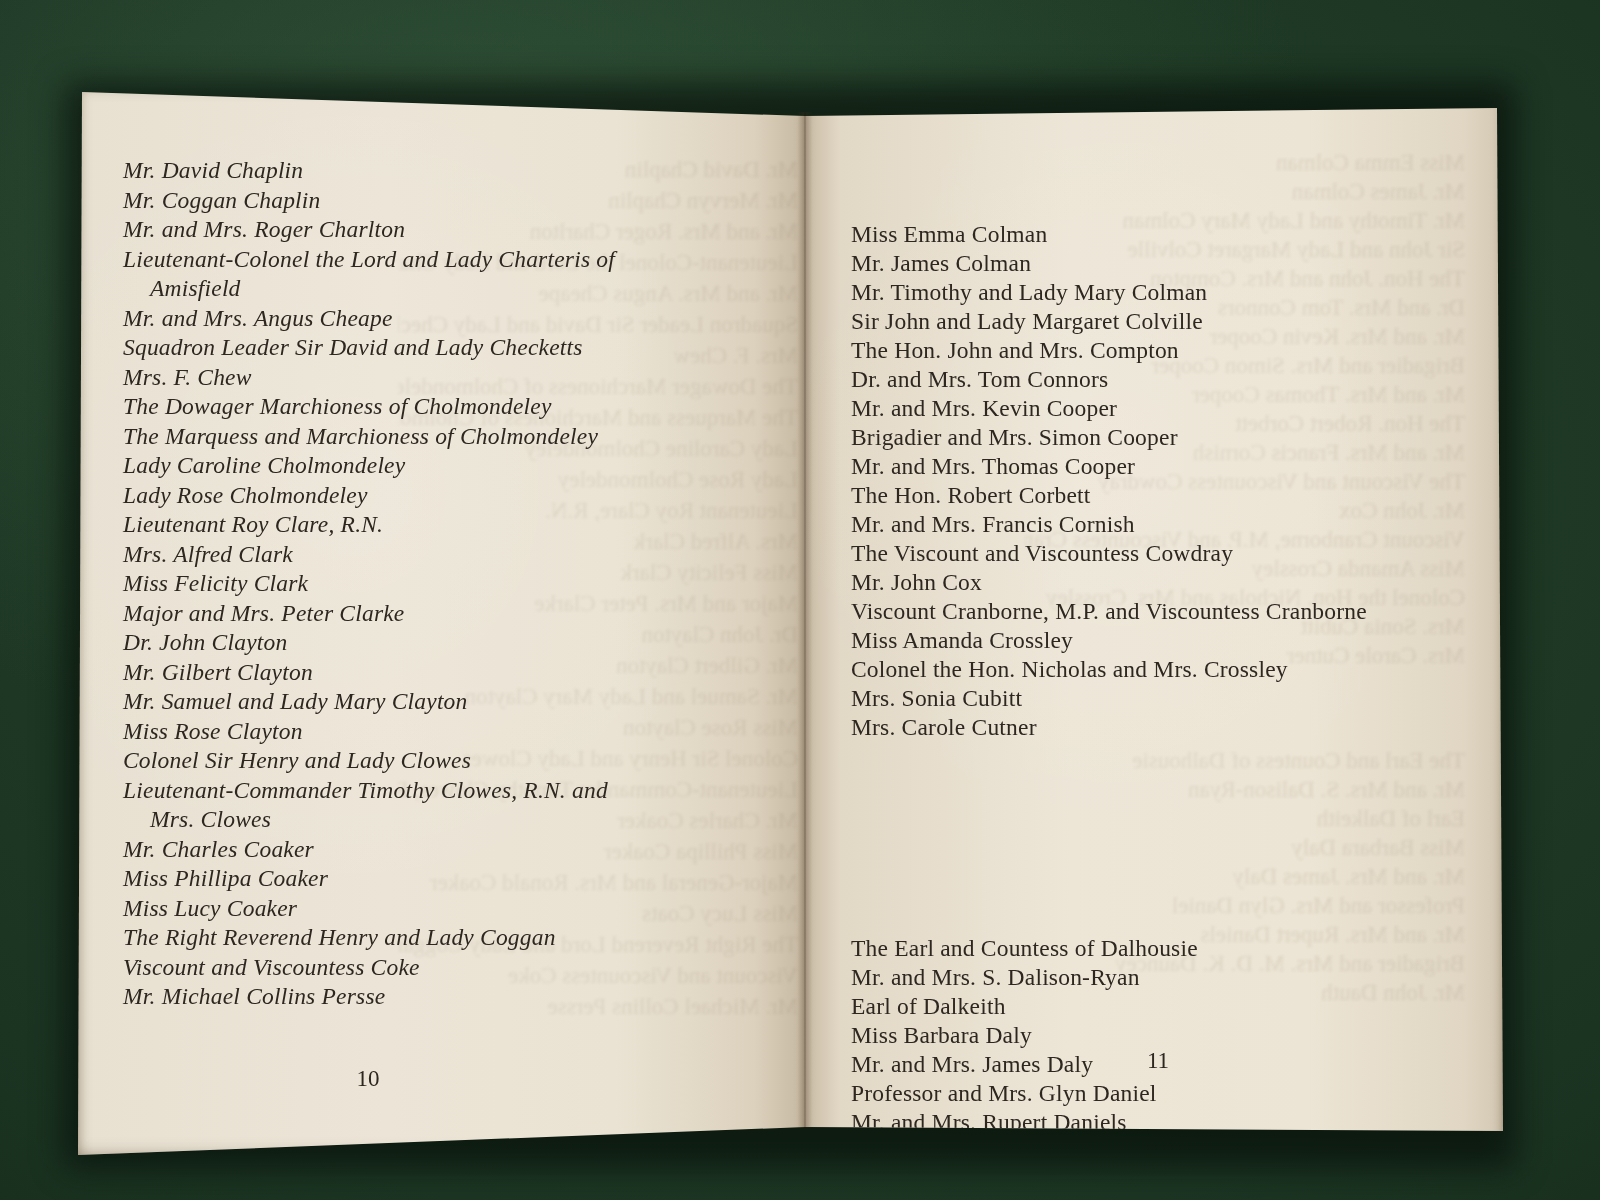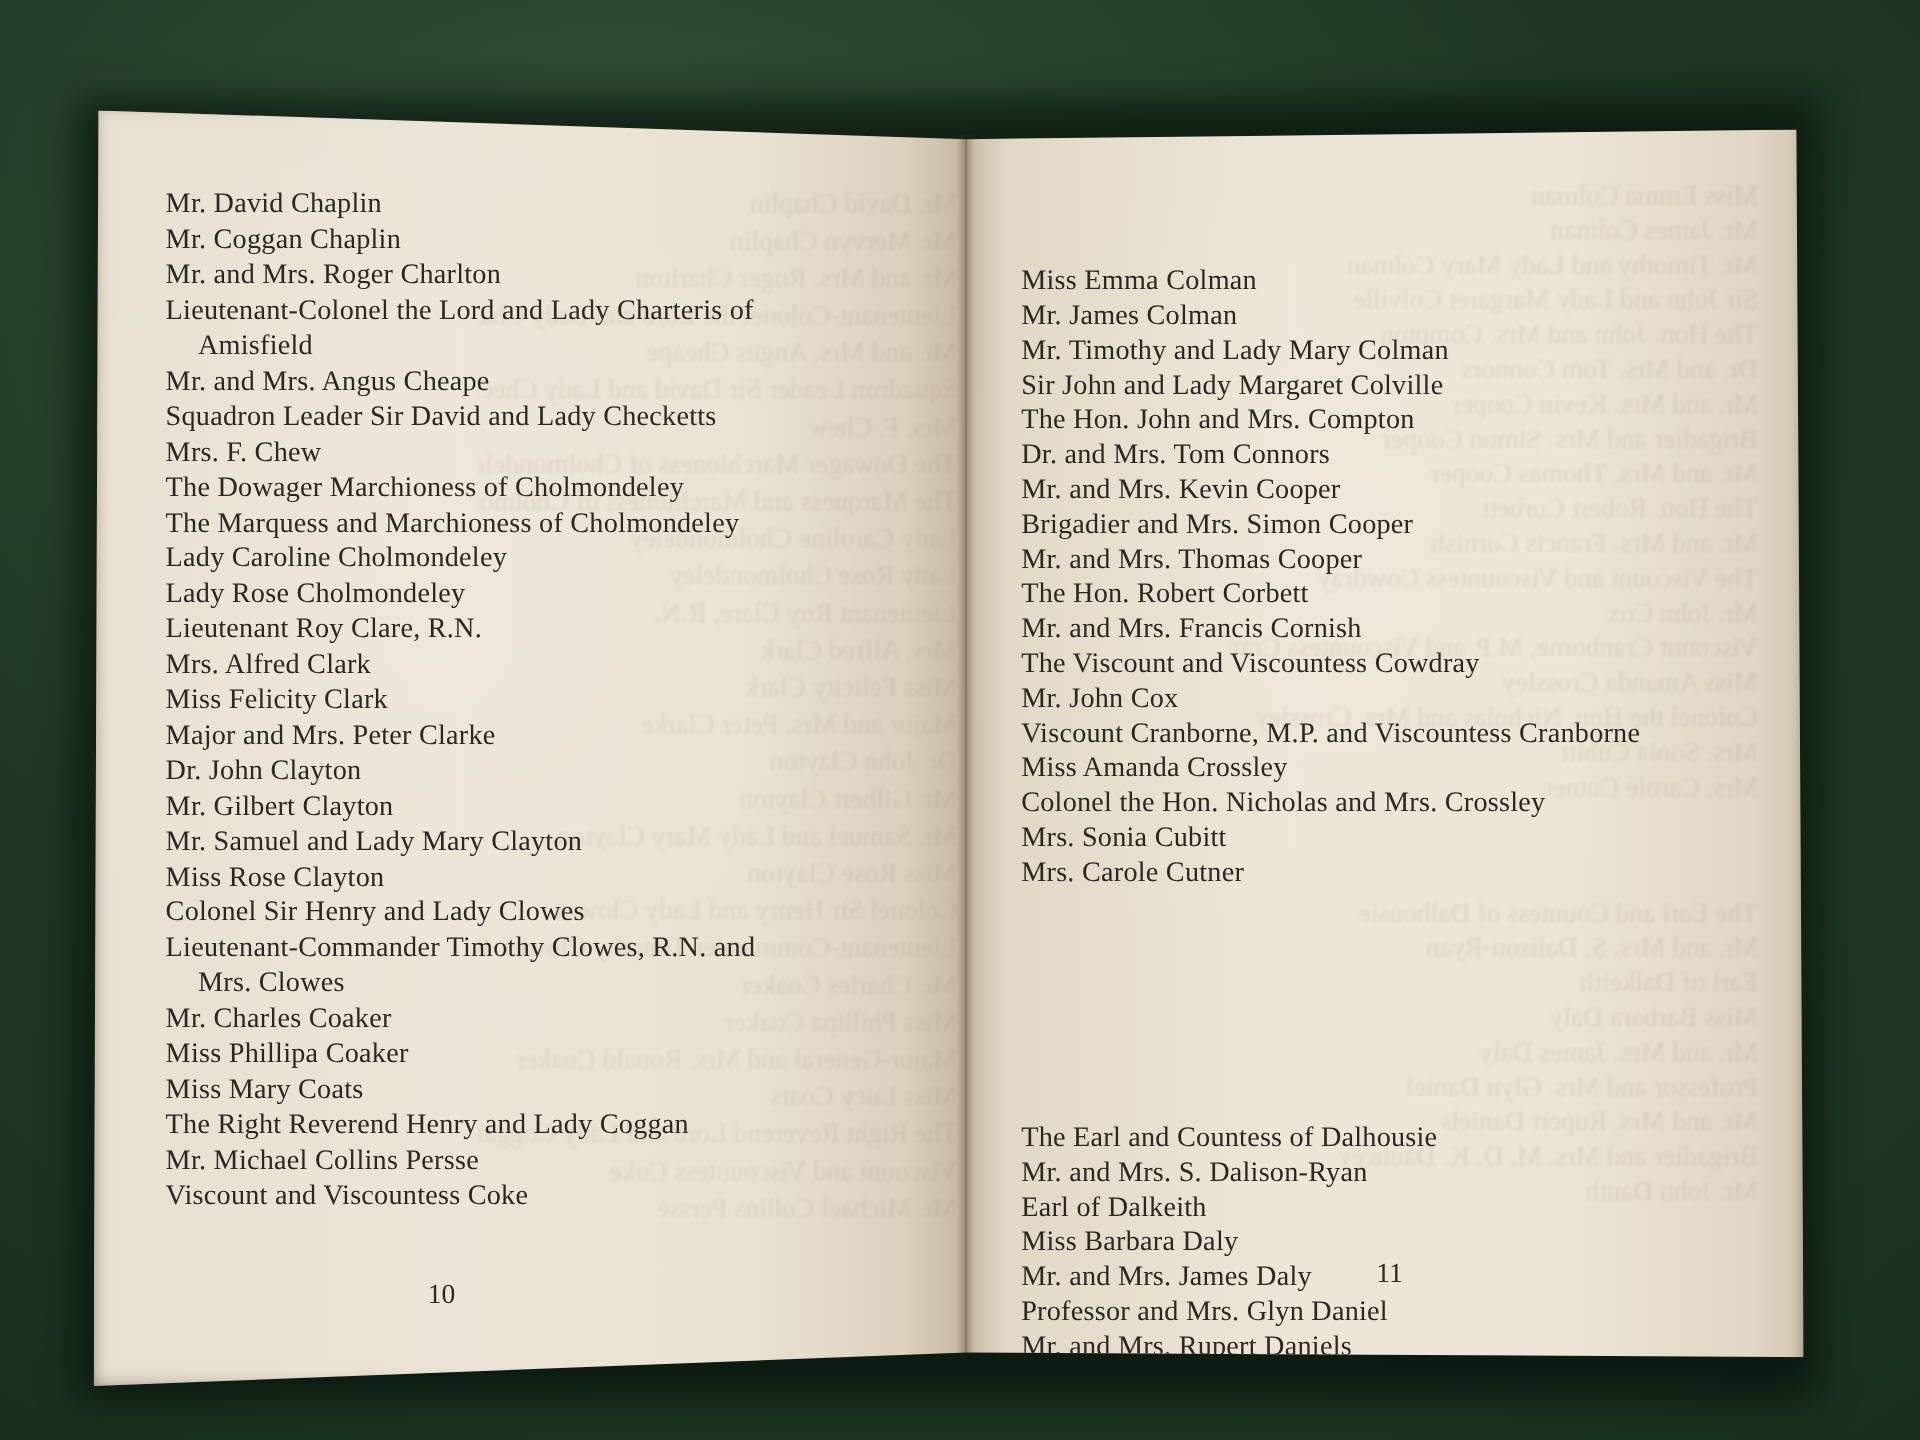--- a/index.html
+++ b/index.html
@@ -55,21 +55,21 @@
     background: linear-gradient(to right,
       rgba(80,60,40,0) 0%, rgba(70,52,34,.25) 42%,
       rgba(38,26,14,.42) 50%,
       rgba(70,52,34,.20) 58%, rgba(80,60,40,0) 100%);
   }
 
   .text-block {
     position:absolute; color:var(--ink,#2d2720);
     font-size:23.5px; letter-spacing:.2px; white-space:pre-wrap;
   }
-  .text-left  { left:60px; top:68px; width:600px; line-height:29.5px; }
+  .text-left  { left:45px; top:68px; width:600px; line-height:29.5px;font-style:italic; }
   .text-right { left:46px; top:74px; width:610px; line-height:29px; }
 
   .entry { padding-left:27px; text-indent:-27px; }
   .group-gap { height:76px; }
 
   .page-num {
     position:absolute; color:var(--ink,#2d2720);
     font-size:23px; text-align:center; width:100px;
   }
   .num-left  { left:240px; top:978px; }
@@ -121,21 +121,21 @@
           <div class="gline">Mr. Charles Coaker</div>
           <div class="gline">Miss Phillipa Coaker</div>
           <div class="gline">Major-General and Mrs. Ronald Coaker</div>
           <div class="gline">Miss Lucy Coats</div>
           <div class="gline">The Right Reverend Lord and Lady Coggan</div>
           <div class="gline">Viscount and Viscountess Coke</div>
           <div class="gline">Mr. Michael Collins Persse</div>
         </div>
       <div class="text-block text-left"><div class="entry">Mr. David Chaplin</div><div class="entry">Mr. Coggan Chaplin</div><div class="entry">Mr. and Mrs. Roger Charlton</div><div class="entry">Lieutenant-Colonel the Lord and Lady Charteris of
 Amisfield</div><div class="entry">Mr. and Mrs. Angus Cheape</div><div class="entry">Squadron Leader Sir David and Lady Checketts</div><div class="entry">Mrs. F. Chew</div><div class="entry">The Dowager Marchioness of Cholmondeley</div><div class="entry">The Marquess and Marchioness of Cholmondeley</div><div class="entry">Lady Caroline Cholmondeley</div><div class="entry">Lady Rose Cholmondeley</div><div class="entry">Lieutenant Roy Clare, R.N.</div><div class="entry">Mrs. Alfred Clark</div><div class="entry">Miss Felicity Clark</div><div class="entry">Major and Mrs. Peter Clarke</div><div class="entry">Dr. John Clayton</div><div class="entry">Mr. Gilbert Clayton</div><div class="entry">Mr. Samuel and Lady Mary Clayton</div><div class="entry">Miss Rose Clayton</div><div class="entry">Colonel Sir Henry and Lady Clowes</div><div class="entry">Lieutenant-Commander Timothy Clowes, R.N. and
-Mrs. Clowes</div><div class="entry">Mr. Charles Coaker</div><div class="entry">Miss Phillipa Coaker</div><div class="entry">Miss Mary Coats</div><div class="entry">The Right Reverend Henry and Lady Coggan</div><div class="entry">Mr. Michael Collins Persse</div><div class="entry">Viscount and Viscountess Coke</div></div>
+Mrs. Clowes</div><div class="entry">Mr. Charles Coaker</div><div class="entry">Miss Phillipa Coaker</div><div class="entry">Miss Lucy Coaker</div><div class="entry">The Right Reverend Henry and Lady Coggan</div><div class="entry">Viscount and Viscountess Coke</div><div class="entry">Mr. Michael Collins Persse</div></div>
       <div class="page-num num-left">10</div>
     </div>
 
     <div class="page page-right">
       <div class="ghost ghost-right">
         <div>
             <div class="gline">Miss Emma Colman</div>
             <div class="gline">Mr. James Colman</div>
             <div class="gline">Mr. Timothy and Lady Mary Colman</div>
             <div class="gline">Sir John and Lady Margaret Colville</div>

